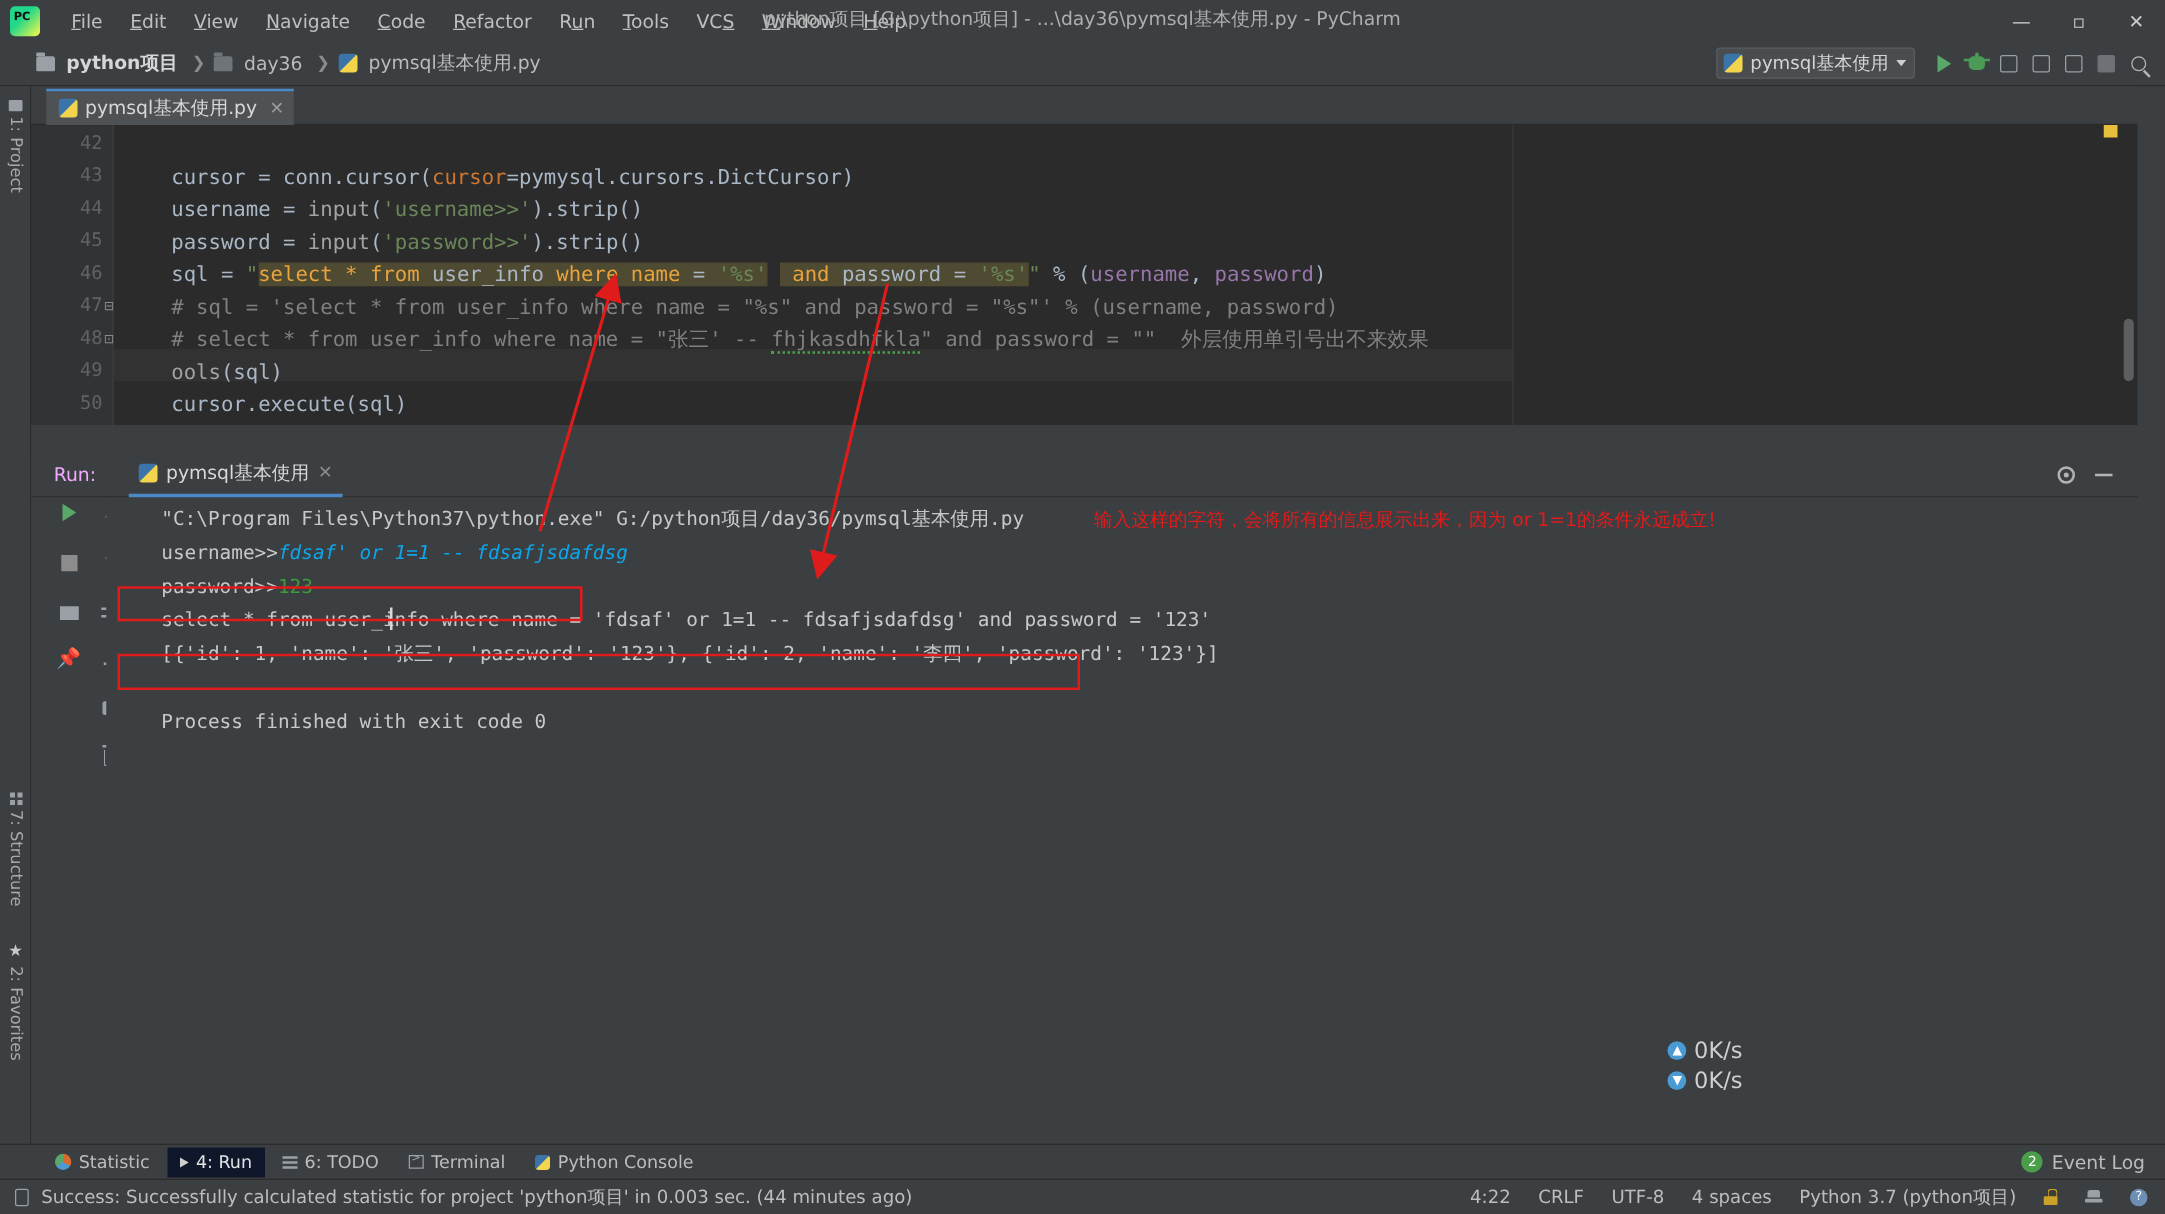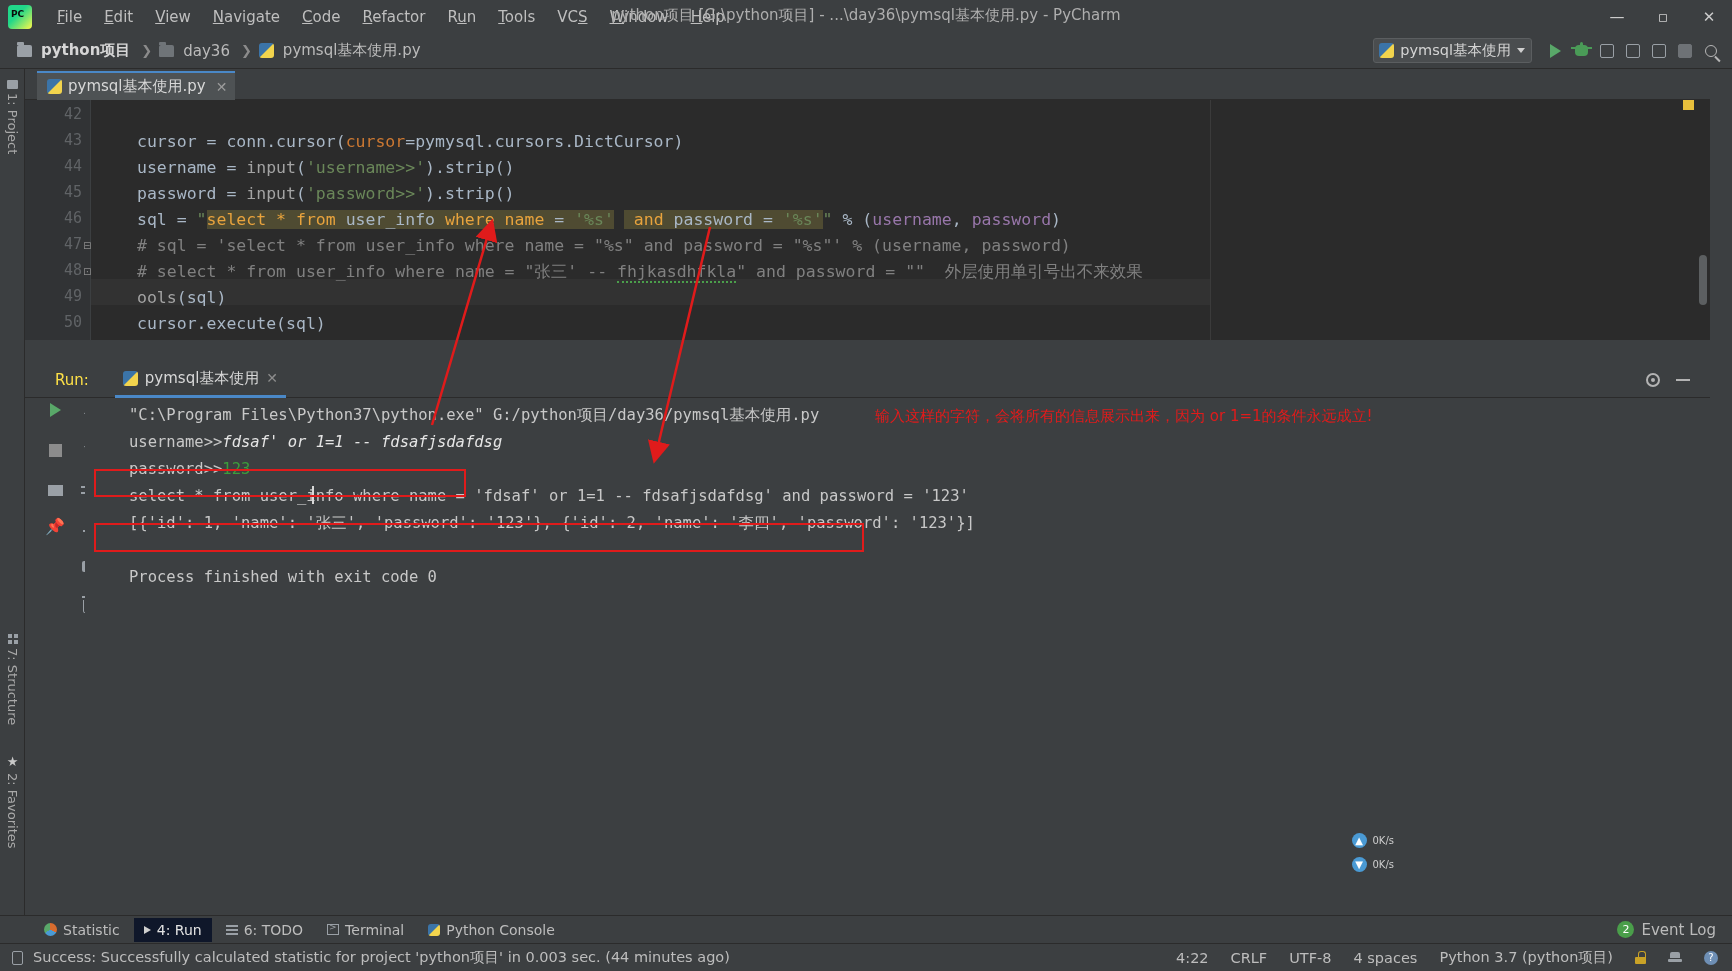--- a/index.html
+++ b/index.html
@@ -42,21 +42,21 @@
   }
   .win-btn {
     width:46px; height:33px; display:flex; align-items:center; justify-content:center;
     color:#cccccc; font-size:15px;
   }
 
   
   .navbar {
     position:absolute; left:0; top:33px; width:1732px; height:36px;
     background:#3c3f41; border-bottom:1px solid #2b2b2b;
-    display:flex; align-items:center;
+    display:flex; align-items:center;padding-left:12px;
   }
   .crumb { display:flex; align-items:center; padding:0 3px; font-size:15px; }
   .crumb .label { padding:1px 4px; }
   .crumb.bold .label { font-weight:bold; color:#d6d6d6; }
   .crumb-sep { color:#8b8b8b; padding:0 4px; font-size:13px; }
   .ic-folder {
     width:15px; height:12px; background:#9aa0a6; border-radius:2px 2px 1px 1px;
     position:relative; margin-right:5px; flex:none;
   }
   .ic-folder:before{
@@ -171,21 +171,21 @@
     position:absolute; right:3px; width:8px; background:#5c5f61; border-radius:4px;
   }
 
   
   .runpanel { position:absolute; left:25px; top:340px; width:1685px; height:579px; background:#3c3f41; }
   .run-header {
     position:absolute; left:0; top:22px; width:1685px; height:36px;
     background:#3c3f41; border-bottom:1px solid #2b2b2b;
     display:flex; align-items:center;
   }
-  .run-label { margin-left:30px; font-size:15px; color:#fde047; }
+  .run-label { margin-left:18px; font-size:15px; color:#f0abfc; }
   .run-tab {
     margin-left:26px; height:36px; display:flex; align-items:center; gap:7px;
     padding:0 8px; border-bottom:3px solid #4a88c7; font-size:15px; color:#d8d8d8;
   }
   .run-tab .x { color:#8d8d8d; font-size:14px; }
   .run-hdr-right { margin-left:auto; display:flex; align-items:center; gap:16px; padding-right:20px; }
   .gear {
     width:14px;height:14px;border:2px solid #b3b3b3;border-radius:50%;position:relative;
   }
   .gear:after{content:"";position:absolute;left:3px;top:3px;width:4px;height:4px;background:#b3b3b3;border-radius:50%;}
@@ -211,36 +211,36 @@
   .grid-ic { width:15px;height:11px;background:#9aa0a6; }
 
   .console {
     position:absolute; left:60px; top:58px; width:1625px; height:521px;
     background:#3c3f41; overflow:hidden;
     font-family:"DejaVu Sans Mono","Liberation Mono",monospace;
     font-size:15.5px; line-height:27px; white-space:pre; color:#c8c8c8;
   }
   .cl { position:absolute; left:44px; }
   .green { color:#3c9d3c; }
-  .green-i { color:#e5e5e5; font-style:italic; }
+  .green-i { color:#0ea5e9; font-style:italic; }
   .ann-red { color:#e01b1b; font-family:"DejaVu Sans","Liberation Sans",sans-serif; font-size:15px; }
   .redbox { position:absolute; border:2px solid #e01b1b; pointer-events:none; }
   .caretbar { position:absolute; width:1.5px; background:#d8d8d8; }
 
   
   .arrows { position:absolute; left:0; top:0; width:1732px; height:971px; pointer-events:none; }
 
   
   .netw { position:absolute; right:30px; bottom:95px; width:78px; }
   .netrow { display:flex; align-items:center; gap:6px; height:24px; justify-content:flex-end; }
   .net-badge {
     width:15px;height:15px;border-radius:50%;background:#4a9ad4;
     display:flex;align-items:center;justify-content:center;color:#fff;font-size:10px;
   }
-  .netval { font-size:10px; color:#cfcfcf; }
+  .netval { font-size:18px; color:#cfcfcf; }
 
   
   .bottombar {
     position:absolute; left:0; bottom:28px; width:1732px; height:28px;
     background:#3c3f41; border-top:1px solid #2b2b2b;
     display:flex; align-items:center; padding-left:34px; gap:4px;
   }
   .bbtn {
     display:flex; align-items:center; gap:6px; padding:3px 10px;
     font-size:14px; color:#bdbdbd; height:24px; white-space:nowrap;

